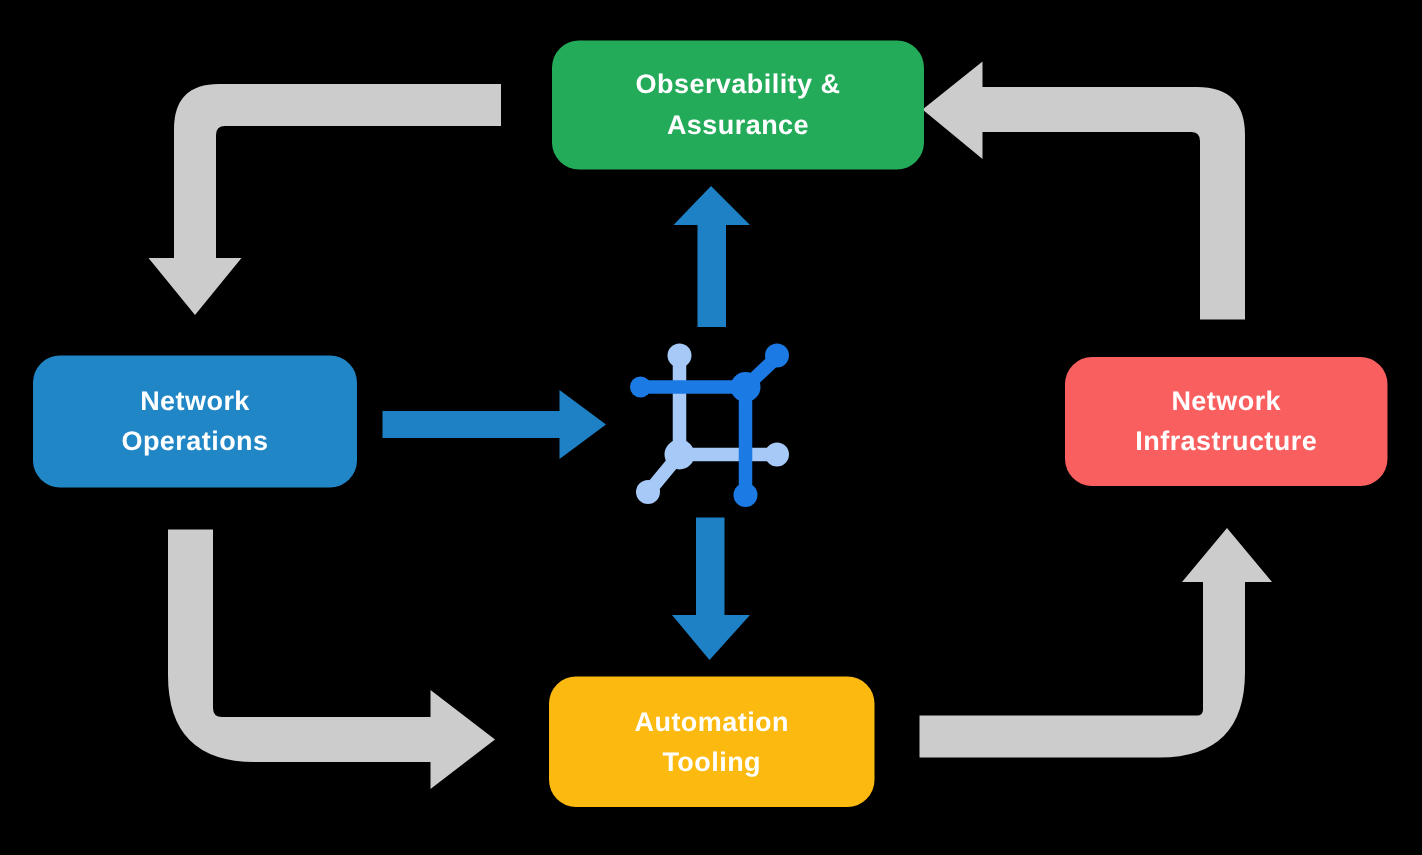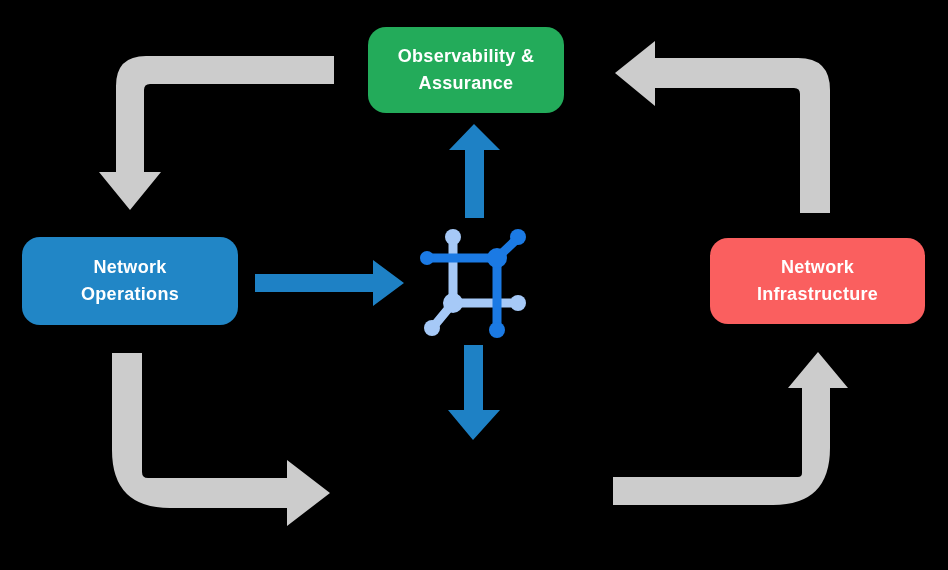--- a/index.html
+++ b/index.html
@@ -11,21 +11,21 @@
     display:flex;align-items:center;justify-content:center;
     border-radius:18px;
     color:#fff;
     font-size:18px;
     font-weight:bold;
     letter-spacing:0.3px;
     line-height:27px;
     text-align:center;
   }
   .node span{white-space:pre-line;}
-  .node-observability{left:368px;top:27px;width:196px;height:86px;}
+  .node-observability{left:368px;top:27px;width:248px;height:86px;}
   .node-operations{left:22px;top:237px;width:216px;height:88px;}
   .node-infrastructure{left:710px;top:238px;width:215px;height:86px;}
   .node-automation{left:366px;top:451px;width:217px;height:87px;}
 </style>
 </head>
 <body>
 
 <div class="canvas" style="background-color: rgb(0, 0, 0);">
 
   <svg class="layer" width="948" height="570" viewBox="0 0 948 570">
@@ -65,14 +65,18 @@
   <div class="node node-operations" style="background-color: rgb(33, 134, 198);">
     <span>Network
 Operations</span>
   </div>
 
   <div class="node node-infrastructure" style="background-color: rgb(250, 95, 95);">
     <span>Network
 Infrastructure</span>
   </div>
 
+  <div class="node node-automation" style="background-color: rgb(252, 185, 15);">
+    <span>Automation
+Tooling</span>
+  </div>
 
 </div>
 
 </body></html>

